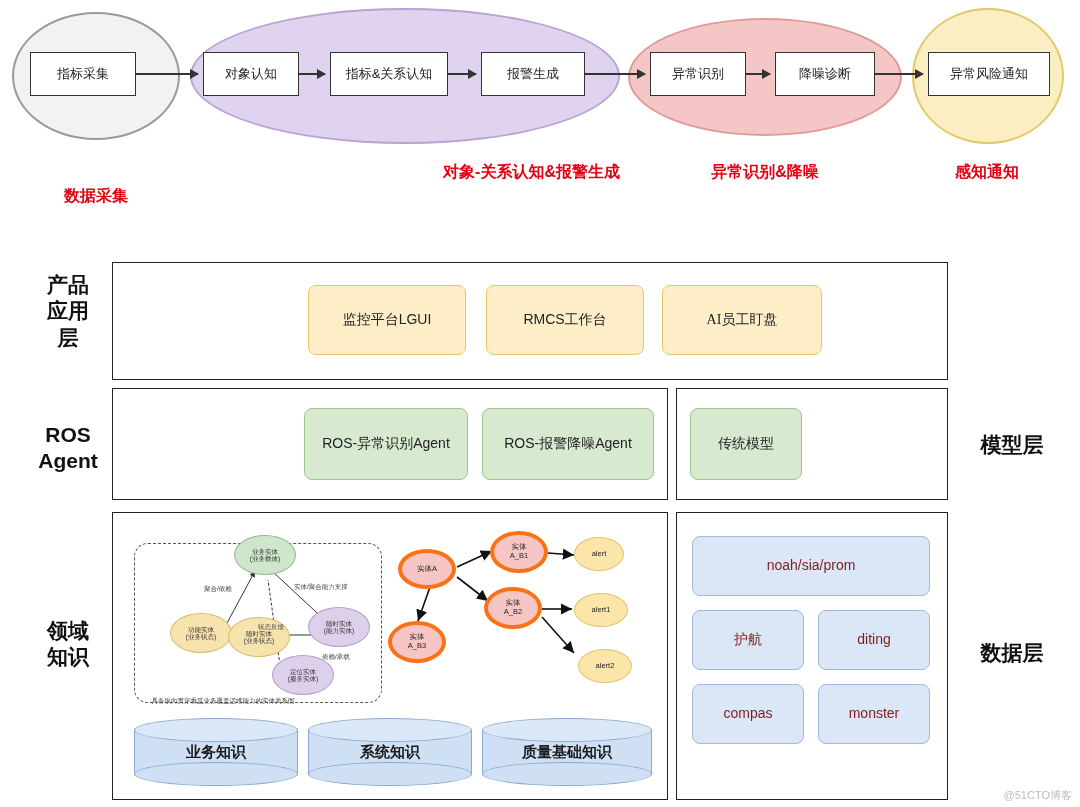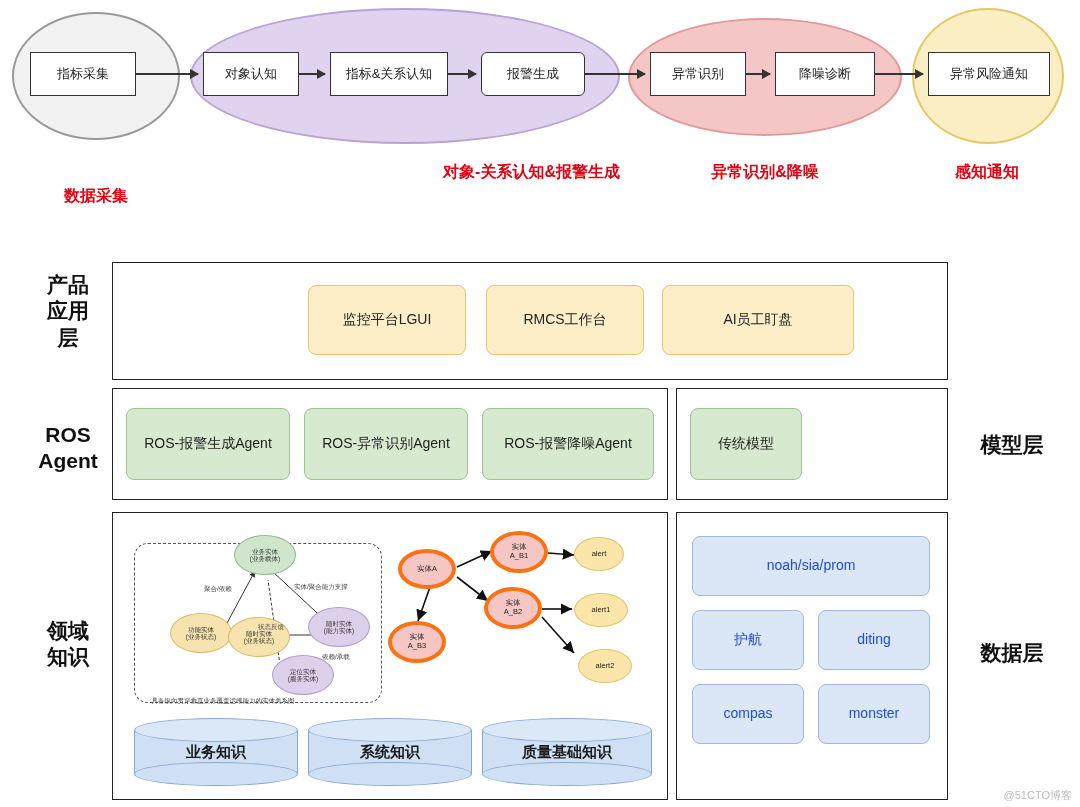--- a/index.html
+++ b/index.html
@@ -37,21 +37,21 @@
     position:absolute; font-weight:bold; font-size:21px; color:#111;
     text-align:center; line-height:1.25;
   }
   .panel { position:absolute; border:1.5px solid #222; background:#fff; }
   .chip {
     position:absolute; display:flex; align-items:center; justify-content:center;
     border-radius:8px; font-size:14px; text-align:center; line-height:1.25;
   }
   .chip-yellow { background:#fdeec8; border:1.5px solid #e8c56a; color:#222; }
   .chip-green  { background:#d7ead0; border:1.5px solid #9dc58e; color:#222; }
-  .chip-blue   { background:#dbe6f7; border:1.5px solid #9fb8dd; color:#1d4ed8; }
+  .chip-blue   { background:#dbe6f7; border:1.5px solid #9fb8dd; color:#7f1d1d; }
 
   .cyl { position:absolute; }
   .cyl .body {
     position:absolute; left:0; right:0; top:12px; bottom:12px;
     background:#cfe0f5; border-left:1.5px solid #8aa9d0; border-right:1.5px solid #8aa9d0;
   }
   .cyl .top, .cyl .bot {
     position:absolute; left:0; right:0; height:24px; border-radius:50%;
     background:#cfe0f5; border:1.5px solid #8aa9d0;
   }
@@ -94,21 +94,21 @@
   <div class="ellipse" style="left:628px; top:18px; width:274px; height:118px; background:#f5c6c6; border:2px solid #e09a9a;"></div>
 
   <div class="ellipse" style="left:912px; top:8px; width:152px; height:136px; background:#fbeec2; border:2px solid #e3c86a;"></div>
 
   <div class="stage-box" style="left:30px; top:52px; width:106px; height:44px;">指标采集</div>
 
   <div class="stage-box" style="left:203px; top:52px; width:96px; height:44px;">对象认知</div>
 
   <div class="stage-box" style="left:330px; top:52px; width:118px; height:44px;">指标&amp;关系认知</div>
 
-  <div class="stage-box" style="left:481px; top:52px; width:104px; height:44px;border-radius:6px;">报警生成</div>
+  <div class="stage-box" style="left:481px; top:52px; width:104px; height:44px;">报警生成</div>
 
   <div class="stage-box" style="left:650px; top:52px; width:96px; height:44px;">异常识别</div>
 
   <div class="stage-box" style="left:775px; top:52px; width:100px; height:44px;">降噪诊断</div>
 
   <div class="stage-box" style="left:928px; top:52px; width:122px; height:44px;">异常风险通知</div>
 
   <div class="arrow" style="left:136px; top:73px; width:62px;"></div>
   <div class="arrow" style="left:299px; top:73px; width:26px;"></div>
   <div class="arrow" style="left:448px; top:73px; width:28px;"></div>
@@ -127,31 +127,30 @@
   <div class="row-label" style="left:26px; top:32px; width:84px;">
     <div>产品</div>
     <div>应用</div>
     <div>层</div>
   </div>
 
   <div class="panel" style="left:112px; top:22px; width:836px; height:118px;"></div>
 
   <div class="chip chip-yellow" style="left:308px; top:45px; width:158px; height:70px;">监控平台LGUI</div>
   <div class="chip chip-yellow" style="left:486px; top:45px; width:158px; height:70px;">RMCS工作台</div>
-  <div class="chip chip-yellow" style="left:662px; top:45px; width:192px; height:70px;">AI员工盯盘</div>
+  <div class="chip chip-yellow" style="left:662px; top:45px; width:160px; height:70px;font-family:Liberation Serif, serif;">AI员工盯盘</div>
 
   <div class="row-label" style="left:20px; top:182px; width:96px;">
     <div>ROS</div>
     <div>Agent</div>
   </div>
 
   <div class="panel" style="left:112px; top:148px; width:556px; height:112px;"></div>
   <div class="panel" style="left:676px; top:148px; width:272px; height:112px;"></div>
 
-  <div class="chip chip-green" style="left:126px; top:168px; width:164px; height:72px;">ROS-报警生成Agent</div>
   <div class="chip chip-green" style="left:304px; top:168px; width:164px; height:72px;">ROS-异常识别Agent</div>
   <div class="chip chip-green" style="left:482px; top:168px; width:172px; height:72px;">ROS-报警降噪Agent</div>
 
   <div class="chip chip-green" style="left:690px; top:168px; width:112px; height:72px;">传统模型</div>
 
   <div class="row-label" style="left:956px; top:192px; width:112px;">模型层</div>
 
   <div class="row-label" style="left:22px; top:378px; width:92px;">
     <div>领域</div>
     <div>知识</div>

